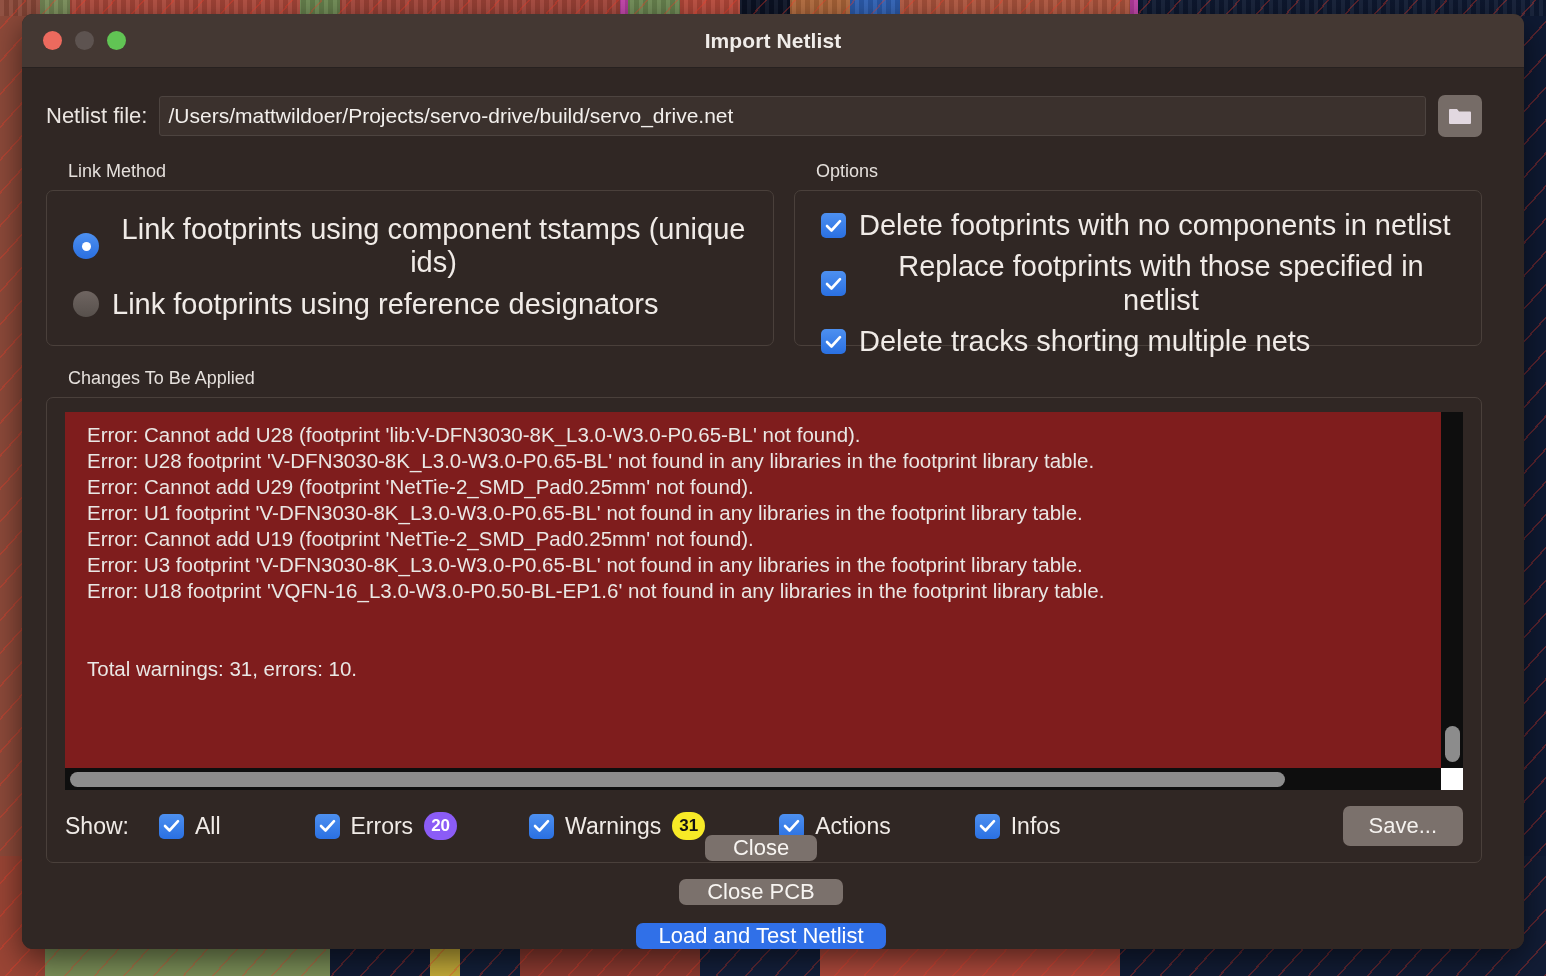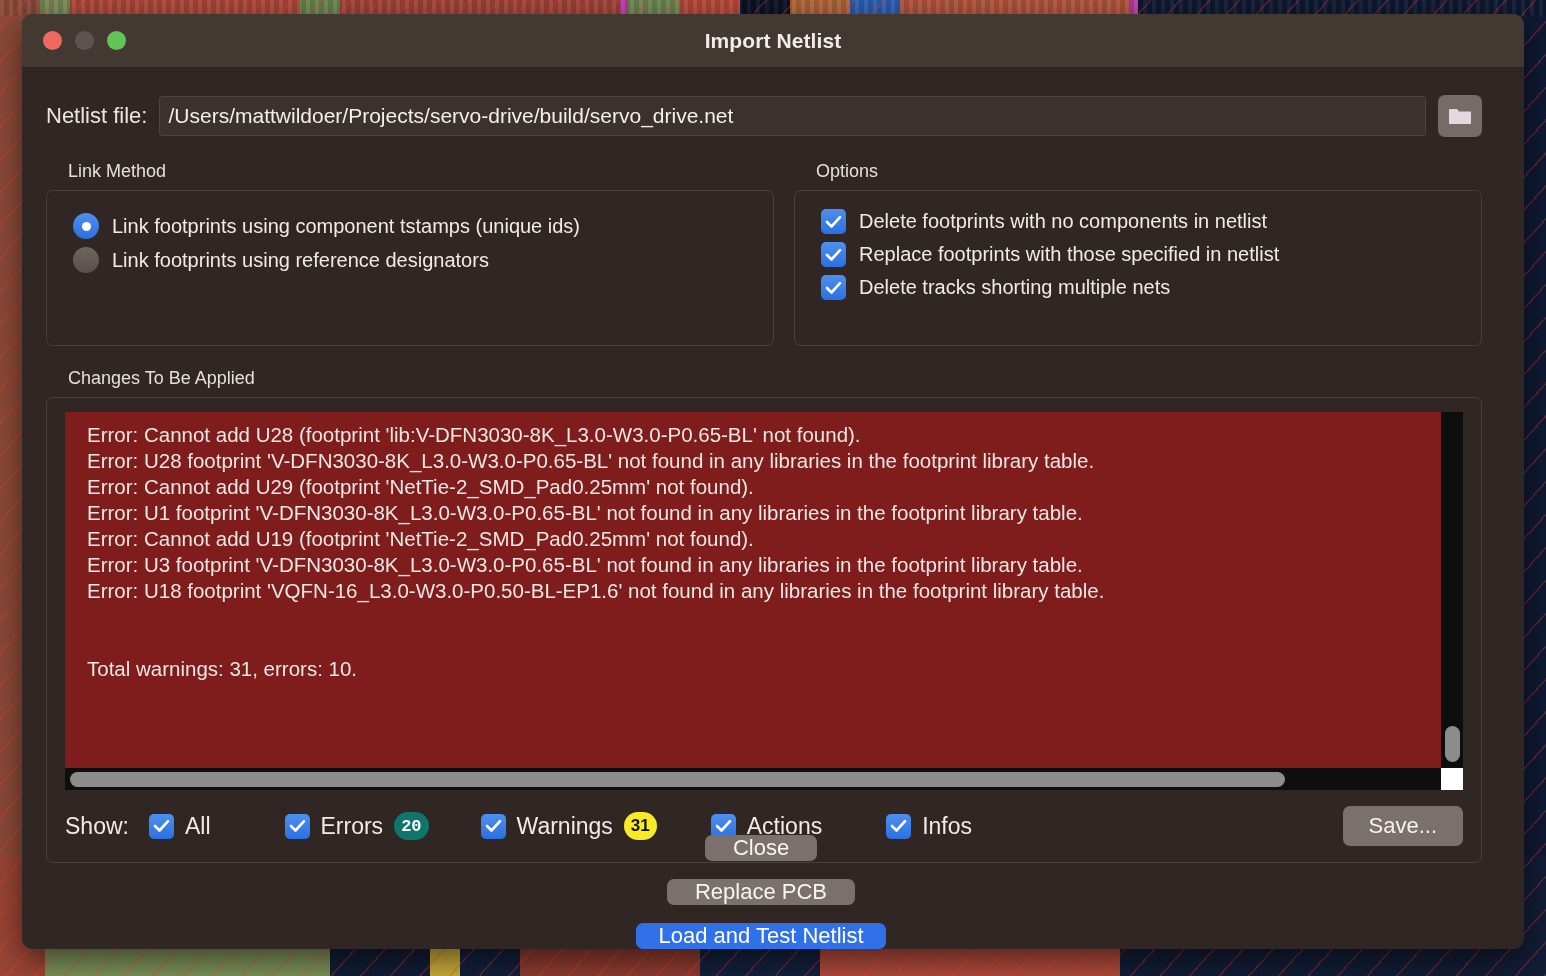--- a/index.html
+++ b/index.html
@@ -194,22 +194,23 @@
   .choice-row {
     display: flex;
     align-items: center;
     gap: 13px;
     margin-bottom: 8px;
     cursor: pointer;
   }
   .choice-row:last-child { margin-bottom: 0; }
   .choice-label {
     color: #f0ebe7;
-    font-size: 20px;
+    font-size: 29px;
     line-height: 1.15;
+    text-align: center;
   }
 
   
   .radio {
     width: 26px; height: 26px;
     border-radius: 50%;
     flex: 0 0 auto;
     display: flex; align-items: center; justify-content: center;
     background: linear-gradient(180deg,#6f6561,#57504c);
   }
@@ -318,21 +319,21 @@
     right: 0; bottom: 0;
     width: 22px; height: 22px;
     background: #ffffff;
   }
 
   
   #show-row {
     display: flex;
     align-items: center;
     margin-top: 16px;
-    gap: 6px;
+    gap: 16px;
     height: 40px;
   }
   #show-label {
     color: #f0ebe7;
     font-size: 23px;
     margin-right: 14px;
   }
   .filter {
     display: flex;
     align-items: center;
@@ -345,21 +346,21 @@
     height: 28px;
     padding: 0 7px;
     border-radius: 14px;
     display: flex;
     align-items: center;
     justify-content: center;
     font-size: 17px;
     font-weight: bold;
     box-sizing: border-box;
   }
-  .badge-error { background: #0f766e; color: #ffffff; font-family: Liberation Mono, monospace; }
+  .badge-error { background: #8b5cf6; color: #ffffff; }
   .badge-warning { background: #f7ea27; color: #121212; }
   .sp-1 { width: 62px; }
   .sp-2 { width: 40px; }
   .sp-3 { width: 42px; }
   .sp-4 { width: 52px; }
   #save-button {
     margin-left: auto;
     background: #7b716c;
     color: #f5f2ef;
     border: none;
@@ -559,17 +560,17 @@
         </div>
 
         <button id="save-button">Save...</button>
       </div>
 
     </div>
   </div>
 
   <div id="footer">
     <button class="footer-btn btn-gray">Close</button>
-    <button class="footer-btn btn-gray">Replace PCB</button>
+    <button class="footer-btn btn-gray">Close PCB</button>
     <button class="footer-btn btn-primary">Load and Test Netlist</button>
   </div>
 
 </div>
 
 </body></html>

